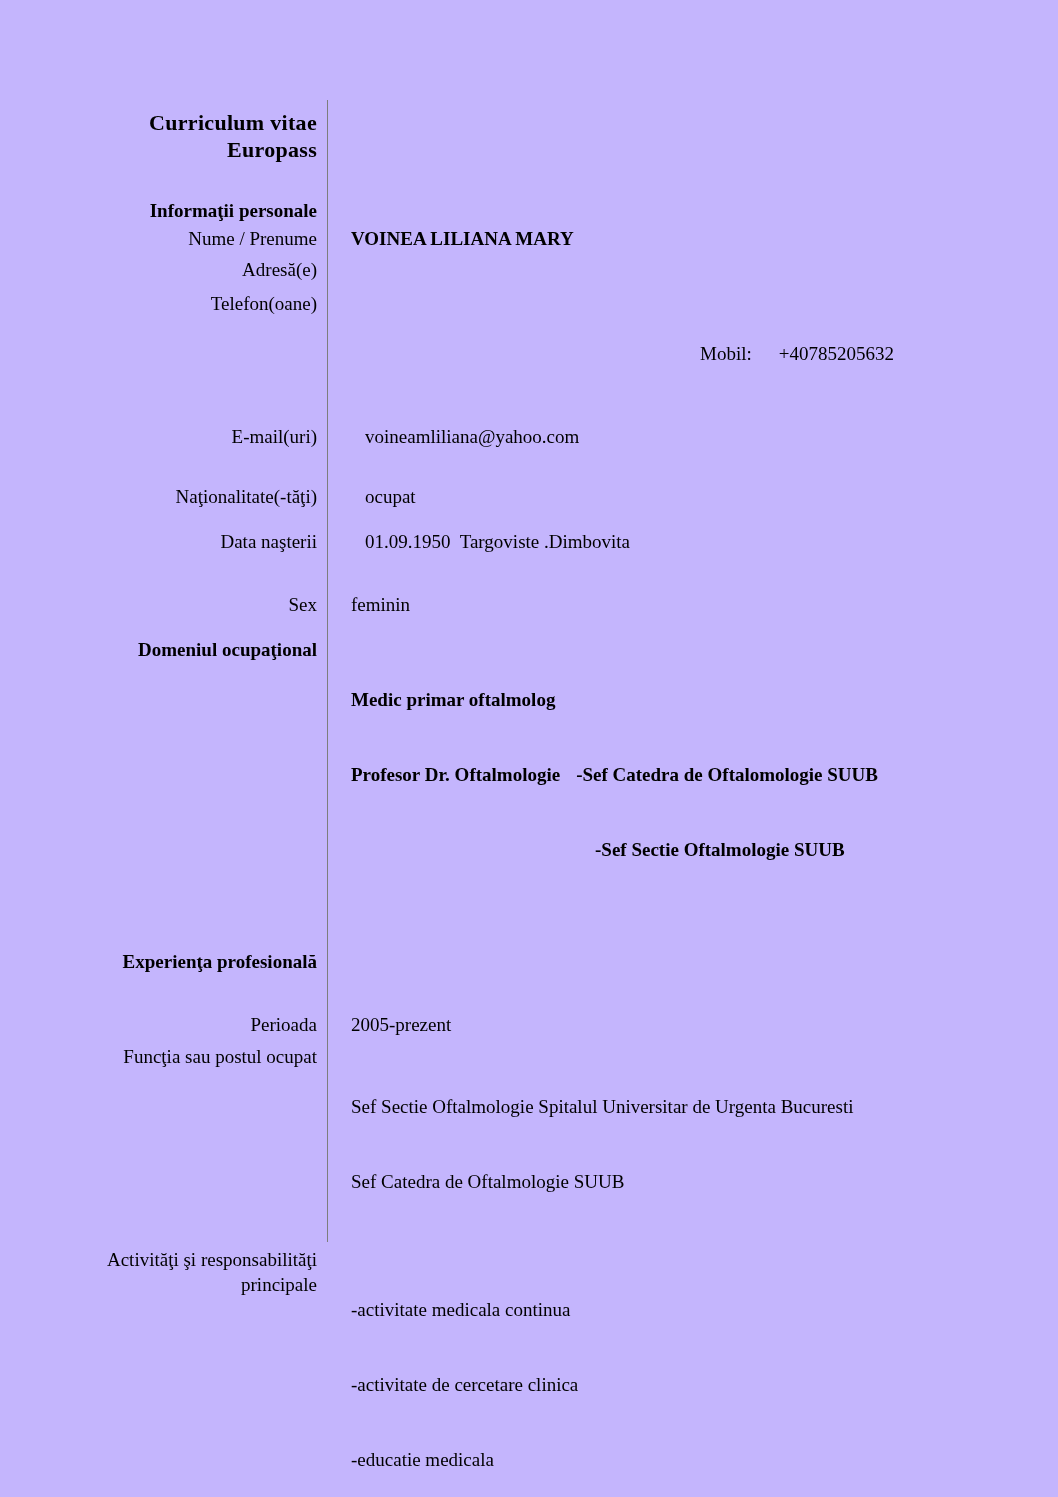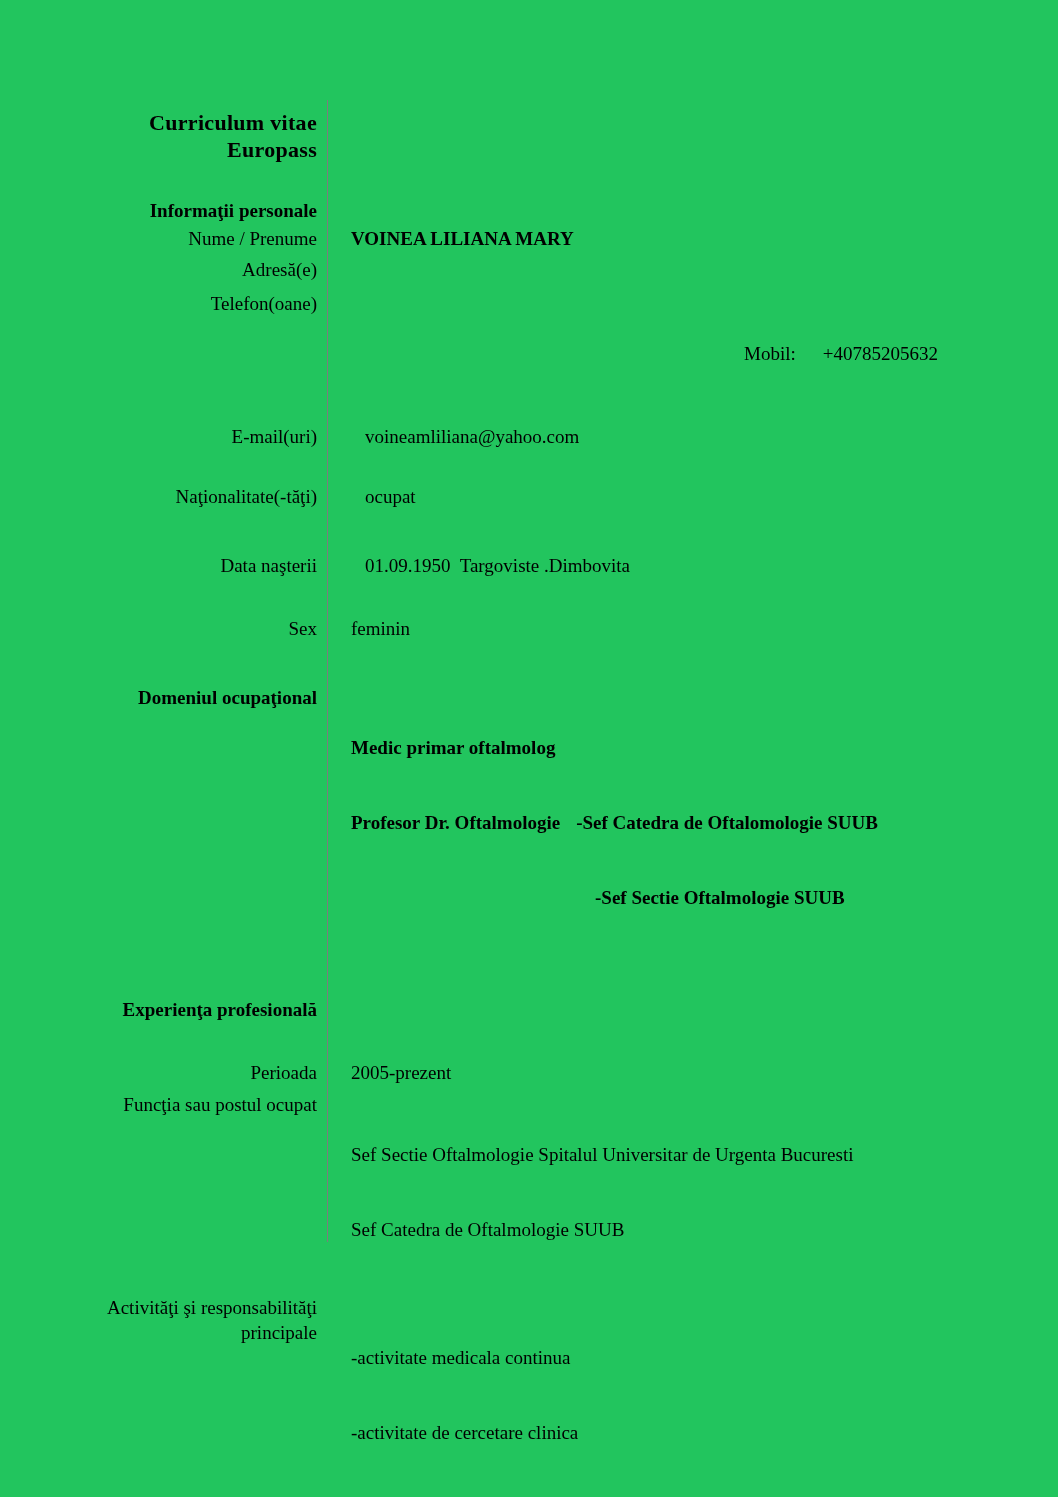--- a/index.html
+++ b/index.html
@@ -1,21 +1,21 @@
 <!DOCTYPE html>
 <html><head>
 <meta charset="utf-8">
 <style>
   html, body { margin: 0; padding: 0; background: #e9e9e9; }
   .page {
     position: relative;
     width: 1058px;
     height: 1497px;
     margin: 0 auto;
-    background: #22c55e;
+    background: #c4b5fd;
     font-family: "Liberation Serif", "DejaVu Serif", serif;
     font-size: 19px;
     line-height: 25px;
     color: #000000;
     overflow: hidden;
   }
   .divider {
     position: absolute;
     left: 327px;
     top: 100px;
@@ -49,24 +49,24 @@
   .wrap-660 { max-width: 660px; }
   .ind-26 { padding-left: 38px; }
   .ind-16 { }
   .mobil-wrap { display: flex; margin-left: 349px; }
   .mobil-num { margin-left: 27px; }
   .job-line2 { display: flex; font-weight: bold; }
   .job-line2-right { margin-left: 16px; }
   .job-line3 { margin-left: 244px; font-weight: bold; }
   
   .mt-35 { margin-top: 35px; }
-  .mt-40 { margin-top: 44px; }
+  .mt-40 { margin-top: 20px; }
   .mt-38 { margin-top: 38px; }
   .mt-37 { margin-top: 37px; }
-  .mt-9 { margin-top: 9px; gap: 44px; }
+  .mt-9 { margin-top: 9px; }
   .mt-8 { margin-top: 8px; }
   .mt-7 { margin-top: 7px; }
   .mt-6 { margin-top: 6px; }
   .mt-5 { margin-top: 3px; }
 </style>
 </head>
 <body>
 
 <div class="page">
   <div class="divider"></div>

